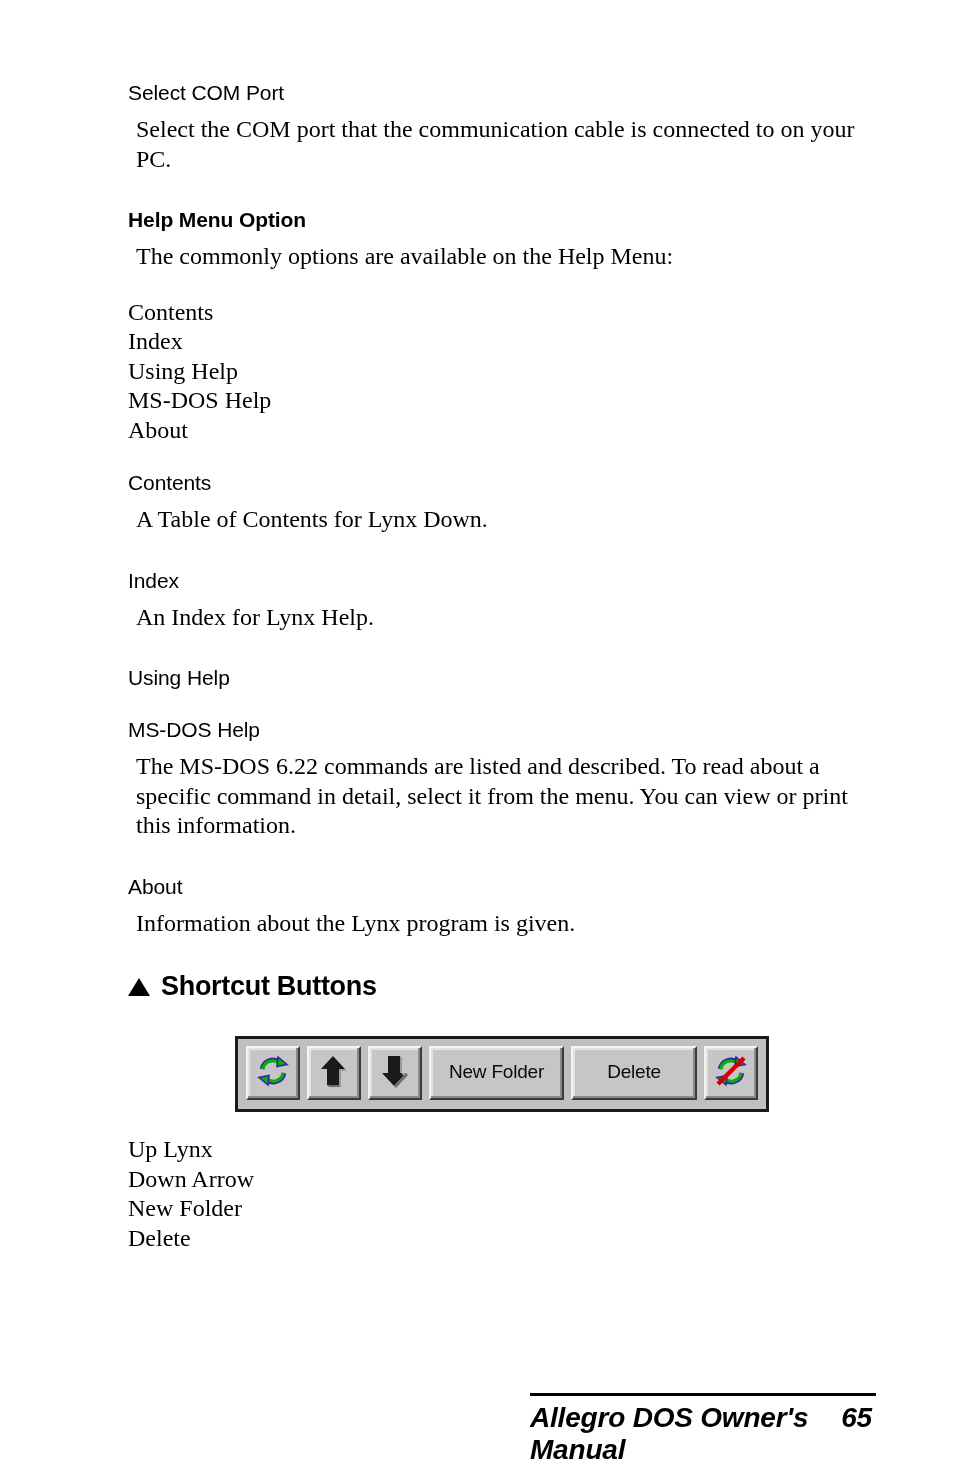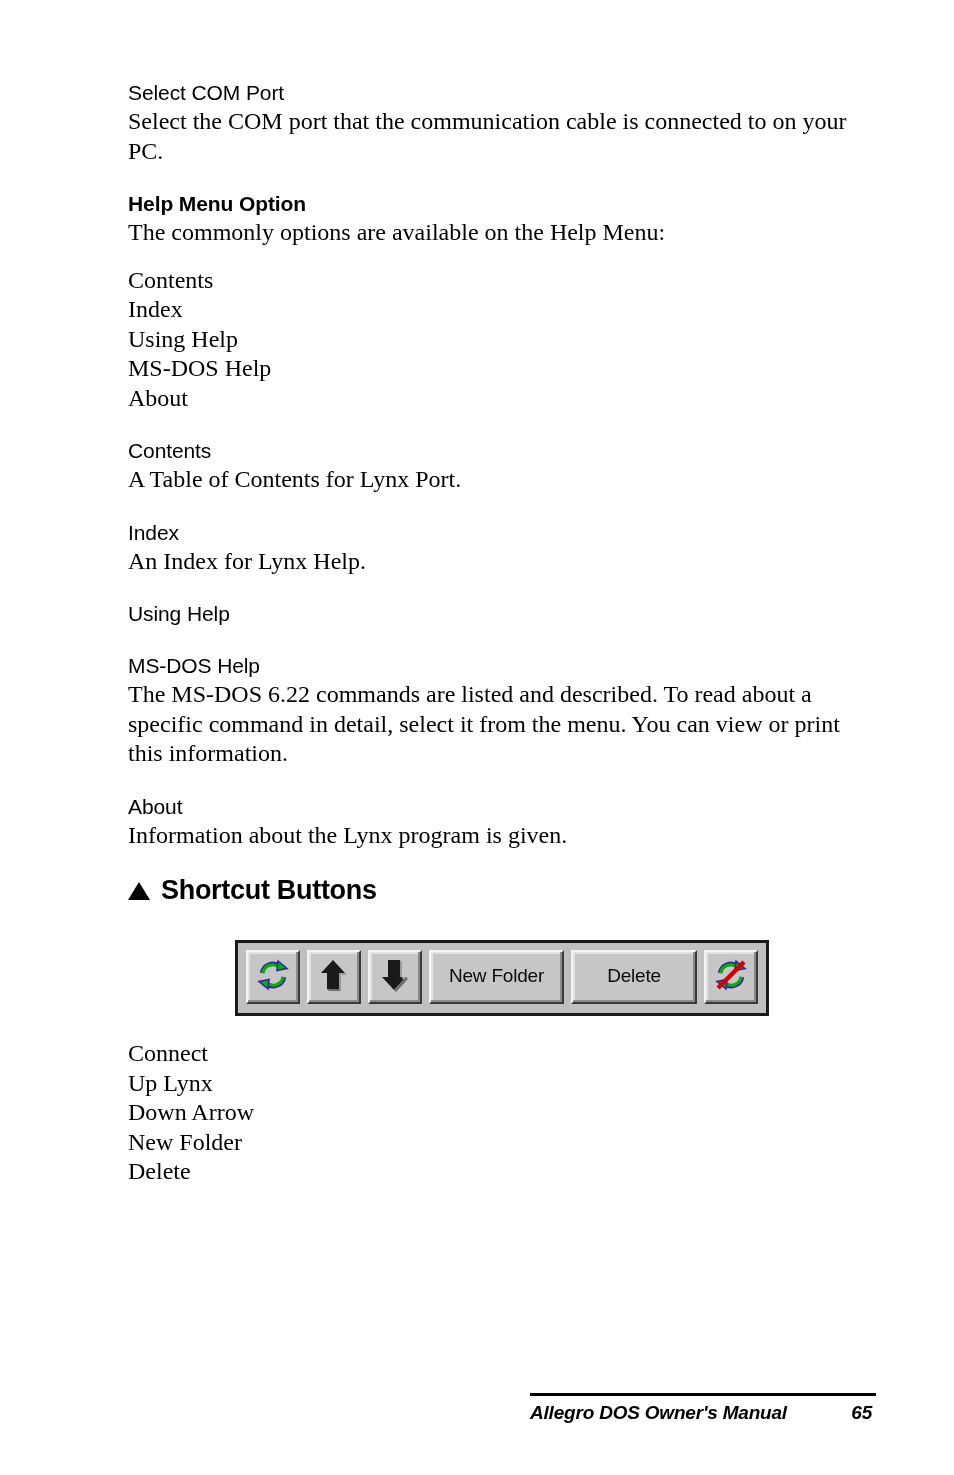--- a/index.html
+++ b/index.html
@@ -44,21 +44,21 @@
     font-size: 21px;
     font-weight: 700;
     line-height: 29px;
     letter-spacing: -0.1px;
     margin: 0;
   }
   .body-text {
     font-family: "Liberation Serif", serif;
     font-size: 24px;
     line-height: 29.5px;
-    margin: 0;
+    margin: 8px;
   }
   .plain-list {
     font-family: "Liberation Serif", serif;
     font-size: 24px;
     line-height: 29.5px;
     margin: 0;
     padding: 0;
     list-style: none;
   }
   .plain-list li { margin: 0; padding: 0; }
@@ -133,25 +133,25 @@
     top: 1393px;
     width: 346px;
   }
   .footer-rule {
     border-top: 3px solid #000000;
     width: 100%;
   }
   .footer-row {
     display: flex;
     align-items: baseline;
-    justify-content: space-between;
+    justify-content: center;
     font-family: "Liberation Sans", sans-serif;
     font-style: italic;
     font-weight: 700;
-    font-size: 19px;
+    font-size: 28px;
     letter-spacing: -0.2px;
     padding-top: 6px;
   }
   .footer-page { padding-right: 4px; }
 </style>
 </head>
 <body>
 
 <div class="page">
 
@@ -176,21 +176,21 @@
         <li>Using Help</li>
         <li>MS-DOS Help</li>
         <li>About</li>
       </ul>
     </div>
 
     <div class="gap-lg"></div>
 
     <div>
       <p class="sub-head">Contents</p>
-      <p class="body-text">A Table of Contents for Lynx Port.</p>
+      <p class="body-text">A Table of Contents for Lynx Down.</p>
     </div>
 
     <div class="gap-lg"></div>
 
     <div>
       <p class="sub-head">Index</p>
       <p class="body-text">An Index for Lynx Help.</p>
     </div>
 
     <div class="gap-lg"></div>
@@ -287,21 +287,20 @@
             </svg>
           </span>
         </div>
 
       </div>
     </div>
 
     <div class="gap-lg"></div>
 
     <ul class="plain-list">
-      <li>Connect</li>
       <li>Up Lynx</li>
       <li>Down Arrow</li>
       <li>New Folder</li>
       <li>Delete</li>
     </ul>
 
   </div>
 
   <div class="footer">
     <div class="footer-rule"></div>

